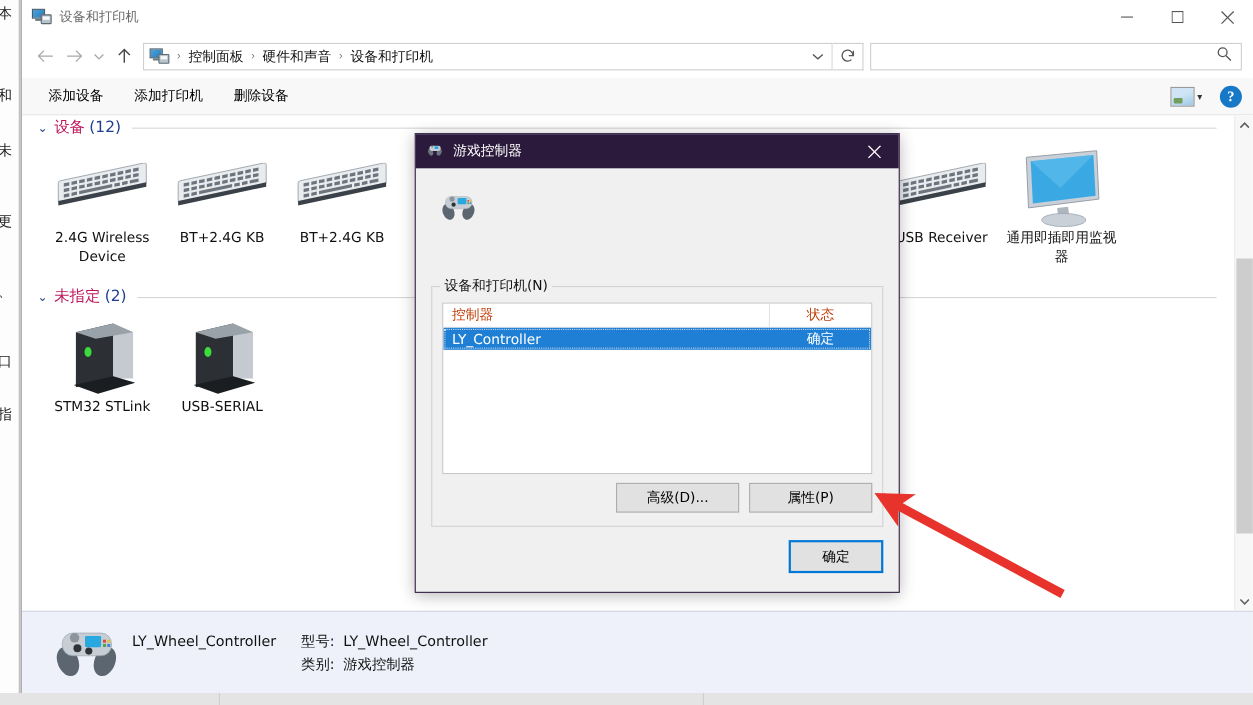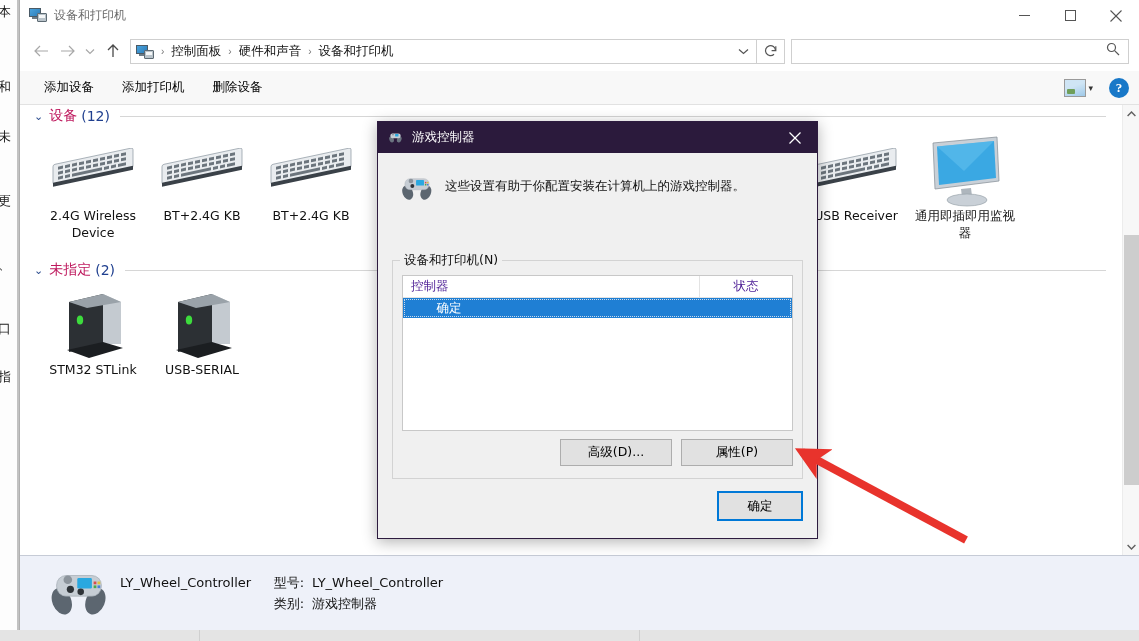--- a/index.html
+++ b/index.html
@@ -351,21 +351,21 @@
     left: 9px; top: 14px; right: 9px; height: 156px;
     border: 1px solid #c8c8c8;
     background: #fff;
     overflow: hidden;
   }
   .lhead {
     display: flex; height: 22px;
     border-bottom: 1px solid #e3e3e3;
   }
   .lhead .hc {
-    font-size: 12.5px; color: #4c1d95;
+    font-size: 12.5px; color: #c2410c;
     padding-left: 8px; display: flex; align-items: center;
     font-family: Liberation Serif, serif;
   }
   .lhead .hc.c1 { flex: 1; border-right: 1px solid #e3e3e3; }
   .lhead .hc.c2 { width: 92px; justify-content: center; padding-left: 0;}
   .lrow {
     display: flex; height: 20px; align-items: center;
     background: #1f7fd4;
     outline: 1px dotted #c9d9ea;
     outline-offset: -2px;
@@ -896,32 +896,32 @@
             <rect x="17" y="12" width="52" height="24" rx="11" fill="#c6cdd4" stroke="#9aa3ab" stroke-width="0.7"></rect>
             <rect x="41" y="15" width="17" height="12" rx="1.5" fill="#29a8e0"></rect>
             <circle cx="30" cy="17" r="5" fill="#8c949c"></circle>
             <circle cx="33" cy="28" r="4.2" fill="#2e3338"></circle>
             <rect x="60" y="19" width="3.2" height="3.2" fill="#d94c4c"></rect>
               <rect x="64.5" y="19" width="3.2" height="3.2" fill="#e0c23c"></rect>
             <rect x="60" y="23.5" width="3.2" height="3.2" fill="#4aa84a"></rect>
               <rect x="64.5" y="23.5" width="3.2" height="3.2" fill="#4a7fd9"></rect>
           </svg>
         </div>
-        <div class="txt">这些设置有助于你配置安装在计算机上的游戏控制器。</div>
       </div>
 
       <div class="fieldset">
         <div class="legend">设备和打印机(N)</div>
 
         <div class="listbox">
           <div class="lhead">
             <div class="hc c1">控制器</div>
             <div class="hc c2">状态</div>
           </div>
           <div class="lrow">
+            <div class="cc1">LY_Controller</div>
             <div class="cc2">确定</div>
           </div>
         </div>
 
         <div class="fbtns">
           <div class="btn">高级(D)...</div>
           <div class="btn">属性(P)</div>
         </div>
       </div>
 

